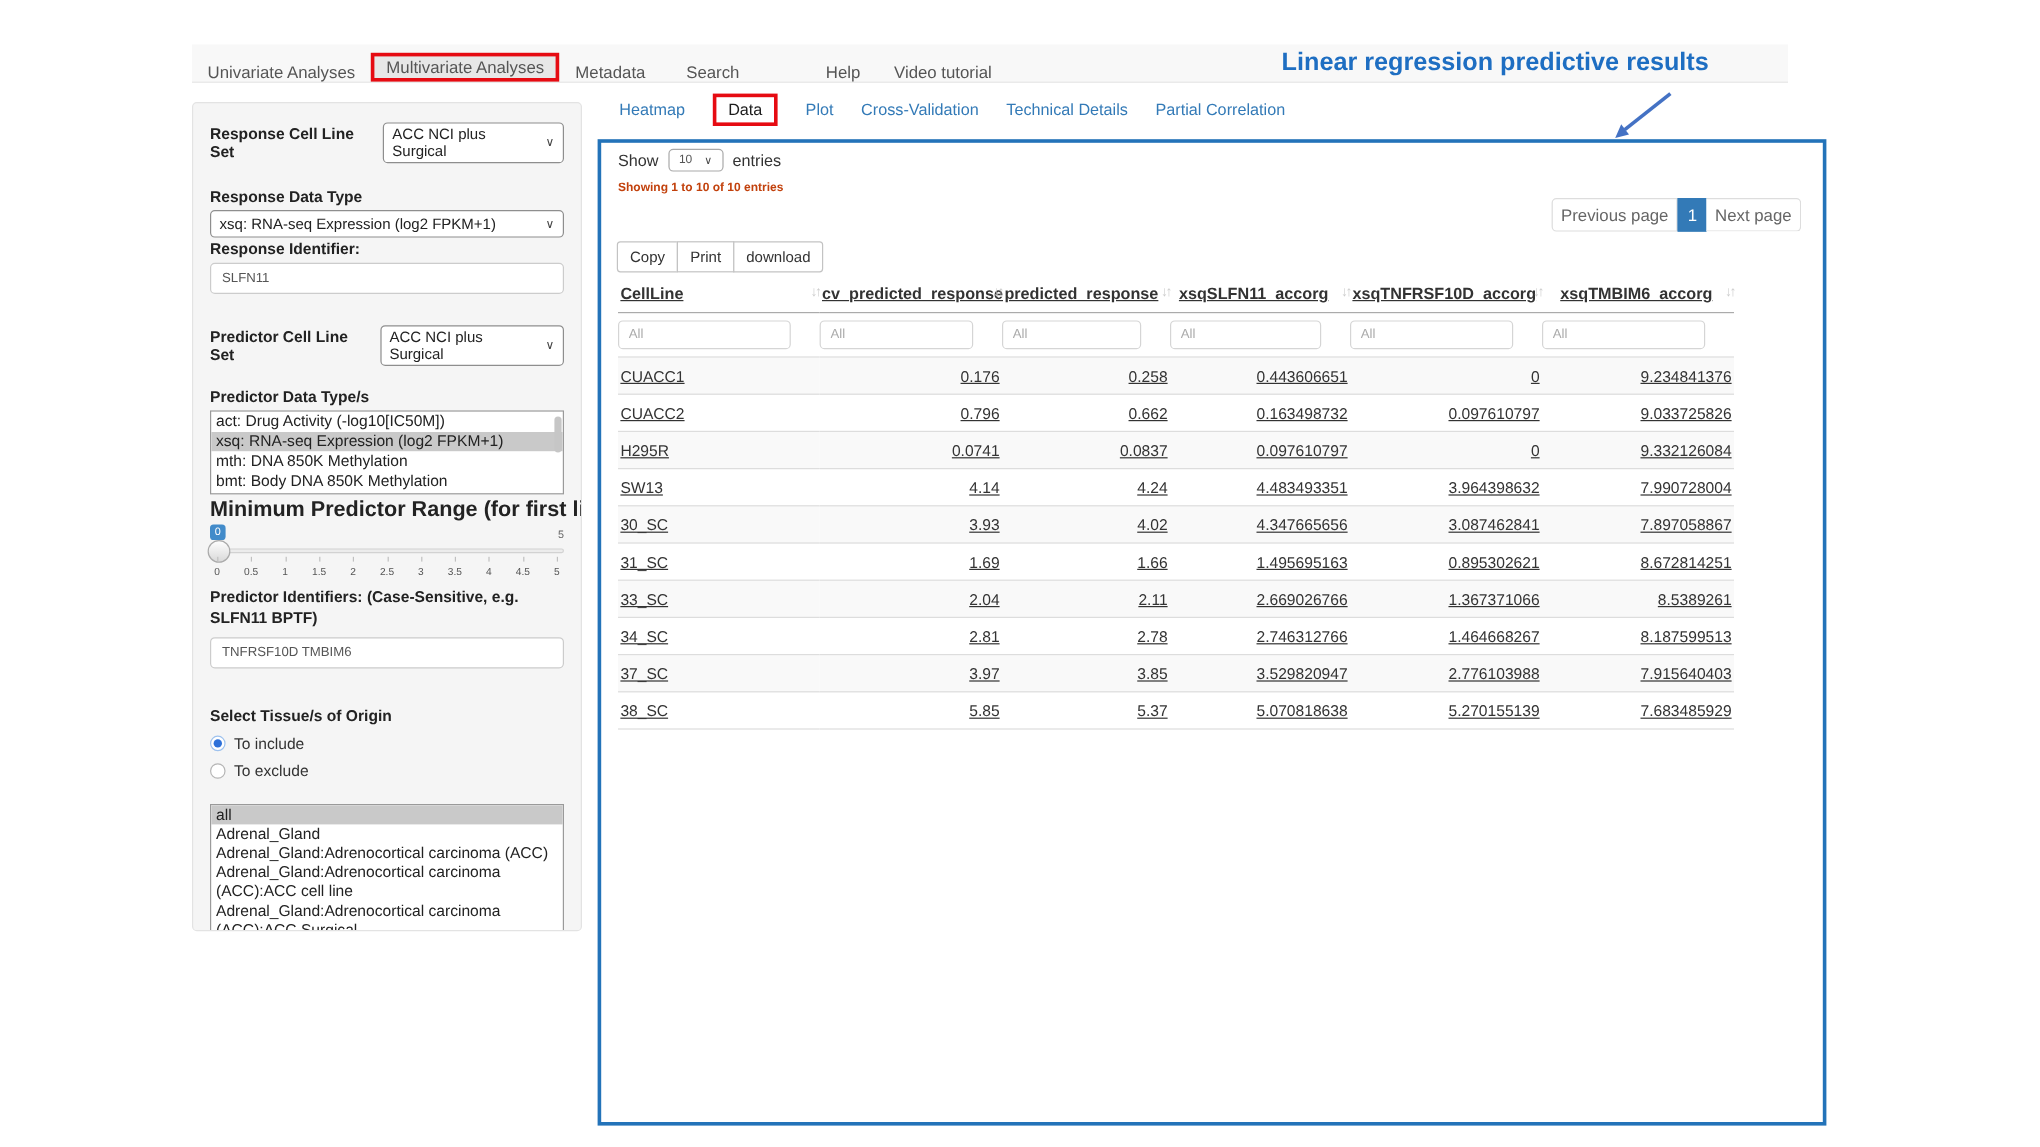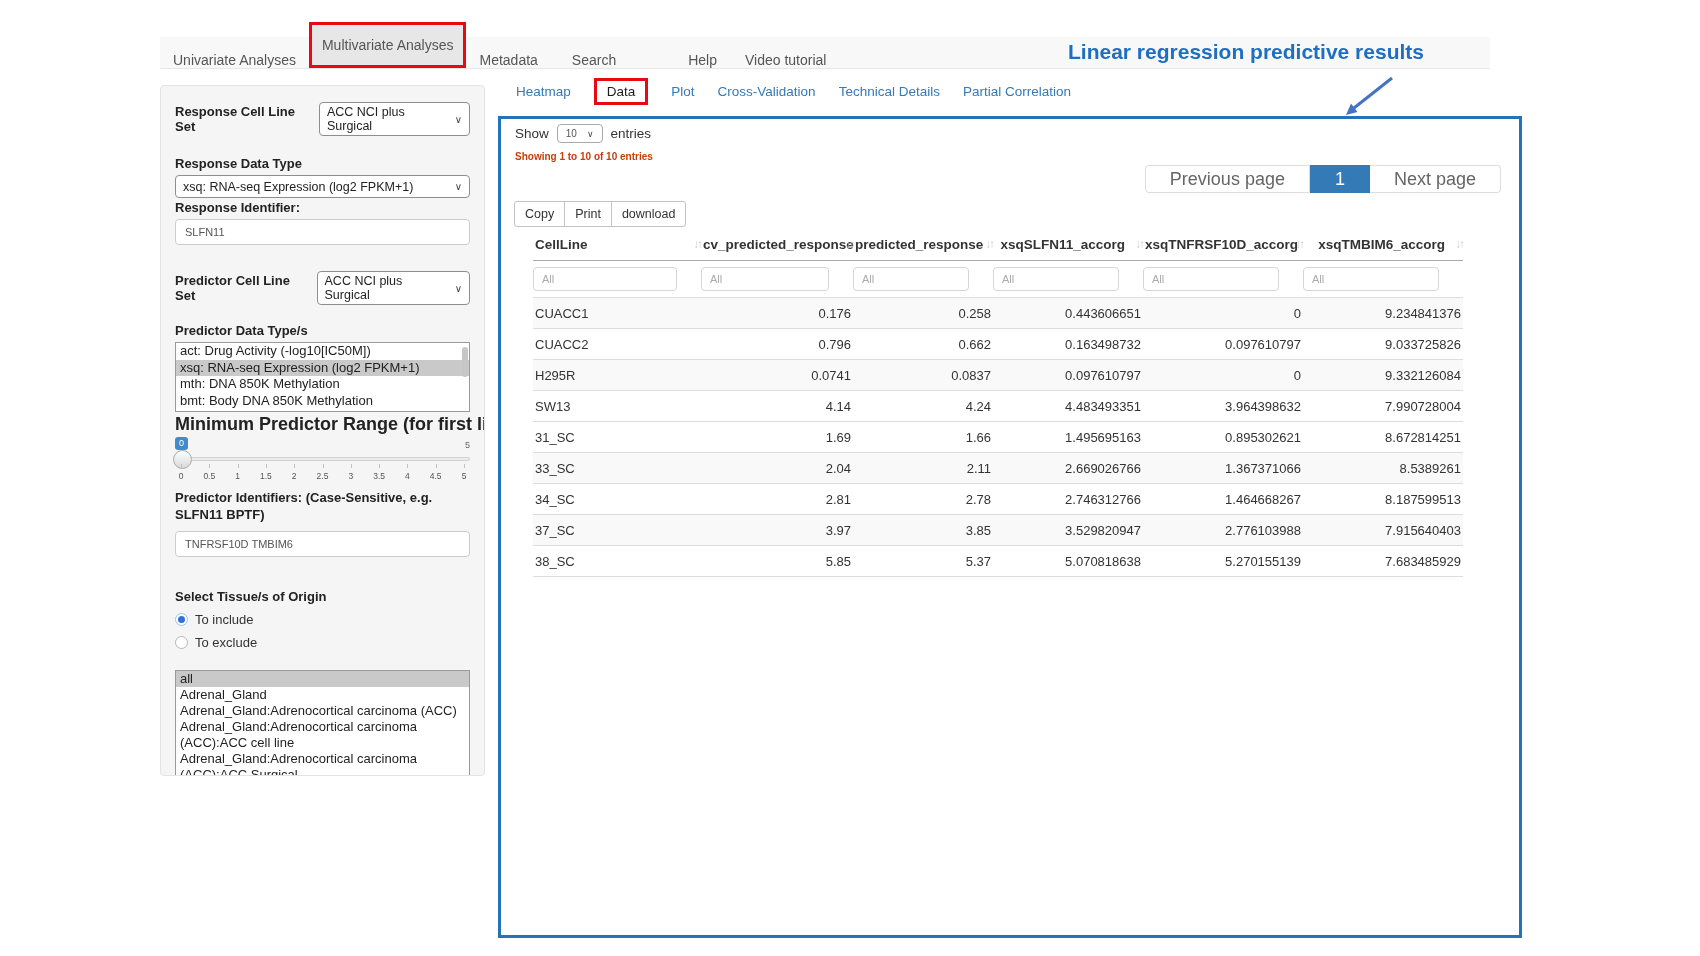--- a/index.html
+++ b/index.html
@@ -5,21 +5,21 @@
   * { margin:0; padding:0; box-sizing:border-box; }
   body { background:#fff; font-family:"Liberation Sans", sans-serif; }
   .canvas { position:relative; width:1700px; height:956px; background:#fff; overflow:hidden; }
 
   
   .topnav { position:absolute; left:160px; top:37px; width:1330px; height:32px;
             background:#f8f8f8; border-bottom:1px solid #e7e7e7; display:flex;
             align-items:flex-end; font-size:14px; color:#555; }
   .nav-item { display:flex; align-items:center; padding:0 13px; cursor:pointer; white-space:nowrap; }
   .nav-item.active { background:#e7e7e7; }
-  .nav-item.red-box { border:3px solid #e60b12; padding:12px 10px; }
+  .nav-item.red-box { border:3px solid #e60b12; padding:1px 10px; }
   .nav-item:nth-child(4) { margin-left:8px; }
   .nav-item:nth-child(5) { margin-left:46px; }
   .nav-item:nth-child(6) { margin-left:2px; }
 
   
   .annotation-text { position:absolute; left:1068px; top:40px; font-size:21px; font-weight:bold;
                      color:#1e6ec2; white-space:nowrap; }
   .annotation-arrow { position:absolute; left:1336px; top:72px; }
 
   
@@ -76,34 +76,34 @@
   .bluebox { position:absolute; left:498px; top:116px; width:1024px; height:822px;
              border:3px solid #2373b9; background:#fff; }
   .show-row { position:absolute; top:5px; left:14px; display:flex; align-items:center;
               gap:8px; font-size:13.5px; color:#333; }
   .mini-select { display:inline-flex; align-items:center; gap:10px; border:1px solid #a9a9a9;
                  border-radius:4px; background:#fff; padding:3px 8px; font-size:10px;
                  color:#555; cursor:pointer; }
   .mini-select .chev { font-size:9px; color:#444; }
   .showing-text { position:absolute; top:32px; left:14px; font-size:10px; color:#c2410c;font-weight:bold; }
   .pagination { position:absolute; top:46px; right:18px; display:flex; font-size:13px; }
-  .page-btn { border:1px solid #ddd; background:#fff; color:#666; padding:5px 24px;
-              line-height:16px; cursor:pointer; font-family:"Liberation Sans", sans-serif; font-size:18px; }
+  .page-btn { border:1px solid #ddd; background:#fff; color:#666; padding:5px 7px;
+              line-height:16px; cursor:pointer; font-family:"Liberation Sans", sans-serif; font-size:14px; }
   .page-btn.prev { border-radius:4px 0 0 4px; }
   .page-btn.next { border-radius:0 4px 4px 0; border-left:none; }
   .page-btn.current { background:#337ab7; border-color:#337ab7; color:#fff; }
   .btn-group { position:absolute; top:82px; left:14px; display:flex; }
   .export-btn { border:1px solid #c3c3c3; background:#fff; color:#333; font-size:12.5px;
                 padding:5px 10px; margin-left:-1px; cursor:pointer;
                 font-family:"Liberation Sans", sans-serif; }
   .export-btn:first-child { border-radius:3px 0 0 3px; }
   .export-btn:last-child { border-radius:0 3px 3px 0; }
 
-  .data-table { position:absolute; top:110px; left:32px; width:930px;
-                border-collapse:collapse; font-size:13px; color:#333; table-layout:fixed; }
+  .data-table { position:absolute; top:110px; left:14px; width:930px;
+                border-collapse:collapse; font-size:13px; color:#333; table-layout:fixed;text-decoration:underline; }
   .data-table th { font-weight:bold; font-size:13.5px; padding:8px 18px 8px 2px;
                    position:relative; border-bottom:1px solid #ababab; cursor:pointer; }
   .data-table th.col-left { text-align:left; }
   .data-table th.col-right { text-align:right; }
   .sort-icon { position:absolute; right:0; top:9px; color:#cdcdcd; font-size:11.5px;
                letter-spacing:-2px; font-weight:normal; }
   .data-table .filter-cell { padding:6px 12px 6px 0; border-bottom:none; text-align:left; cursor:default; }
   .filter-input { width:calc(100% - 12px); border:1px solid #d5d5d5; border-radius:4px;
                   padding:5px 8px; font-size:11px; color:#444;
                   font-family:"Liberation Sans", sans-serif; }
@@ -313,20 +313,28 @@
             <td class="col-right">9.332126084</td>
           </tr>
           <tr class="even">
             <td class="col-left">SW13</td>
             <td class="col-right">4.14</td>
             <td class="col-right">4.24</td>
             <td class="col-right">4.483493351</td>
             <td class="col-right">3.964398632</td>
             <td class="col-right">7.990728004</td>
           </tr>
+          <tr class="odd">
+            <td class="col-left">30_SC</td>
+            <td class="col-right">3.93</td>
+            <td class="col-right">4.02</td>
+            <td class="col-right">4.347665656</td>
+            <td class="col-right">3.087462841</td>
+            <td class="col-right">7.897058867</td>
+          </tr>
           <tr class="even">
             <td class="col-left">31_SC</td>
             <td class="col-right">1.69</td>
             <td class="col-right">1.66</td>
             <td class="col-right">1.495695163</td>
             <td class="col-right">0.895302621</td>
             <td class="col-right">8.672814251</td>
           </tr>
           <tr class="odd">
             <td class="col-left">33_SC</td>

